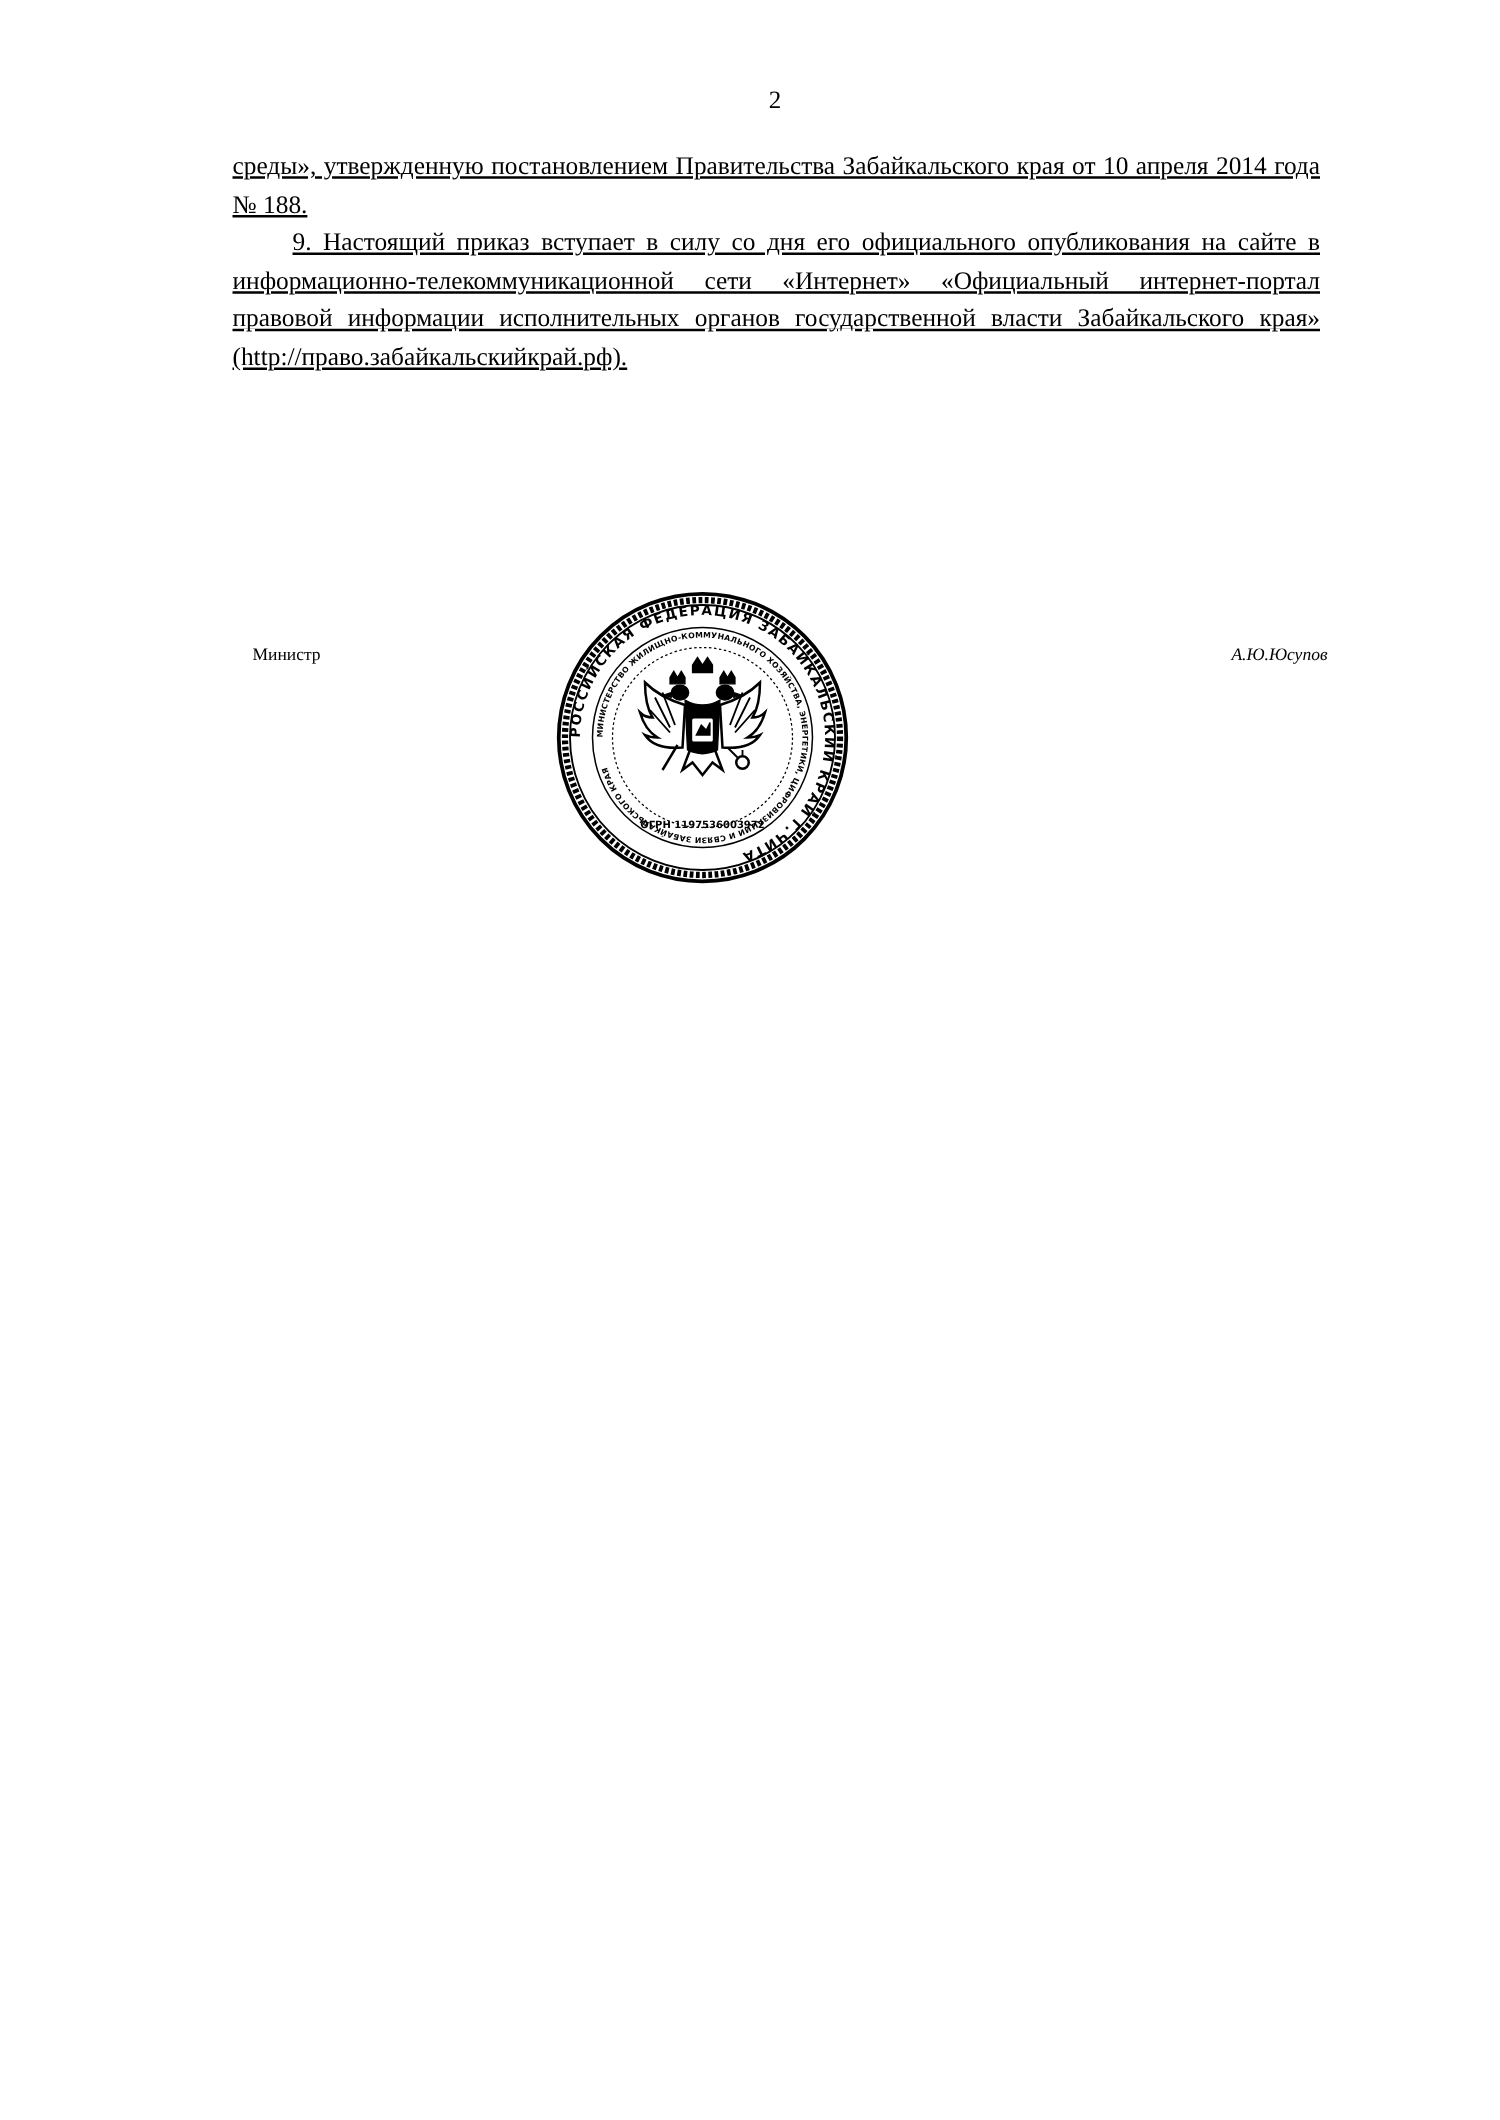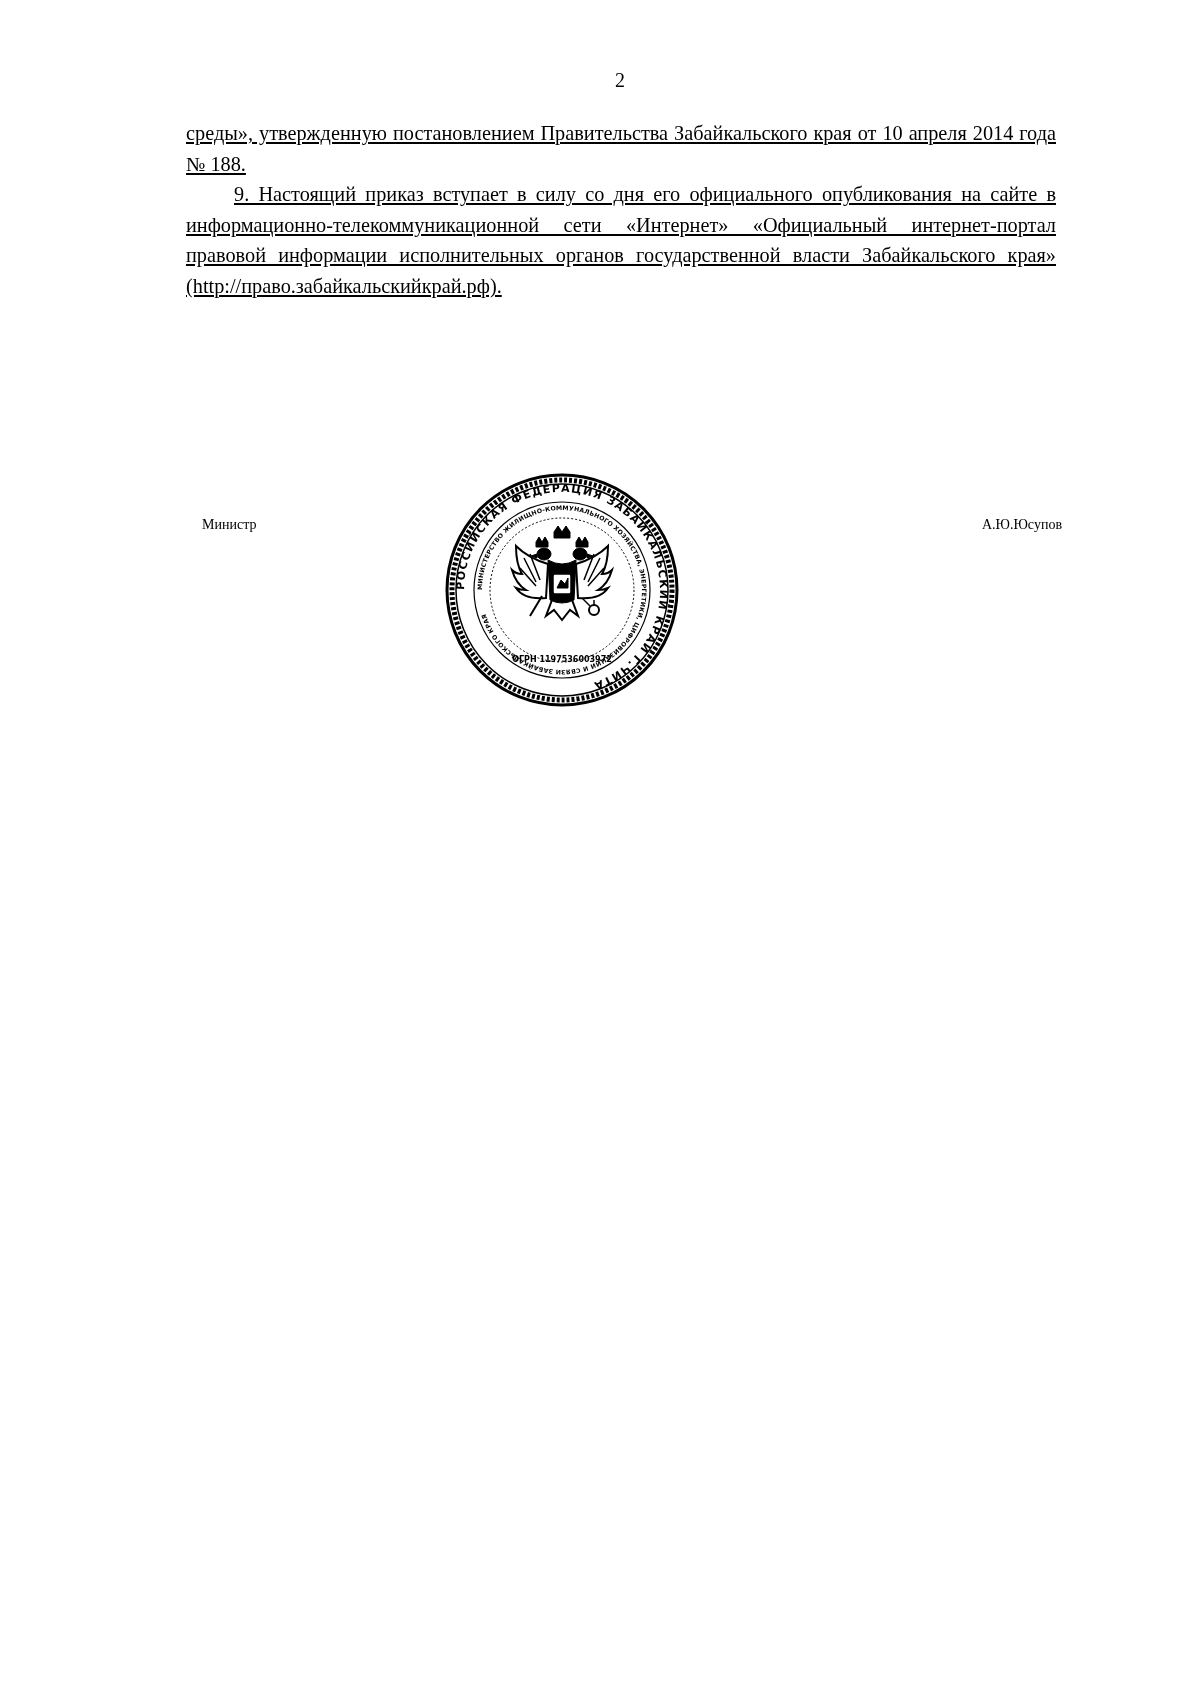--- a/index.html
+++ b/index.html
@@ -54,20 +54,21 @@
     }
     .sig-title {
       position: absolute;
       left: 0;
       top: 0;
     }
     .sig-name {
       position: absolute;
       right: 0;
       top: 0;
+      font-style: italic;
     }
     .seal {
       position: absolute;
       left: 444px;
       top: 472px;
       width: 236px;
       height: 236px;
     }
   </style>
 </head>

